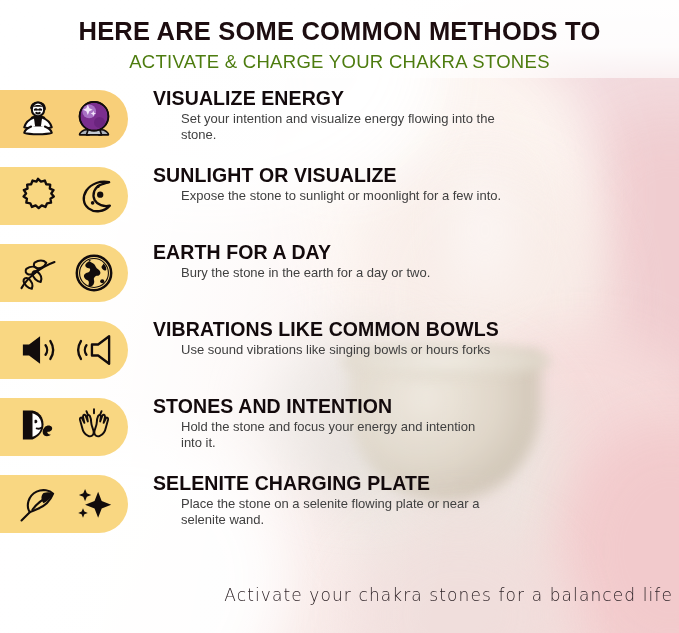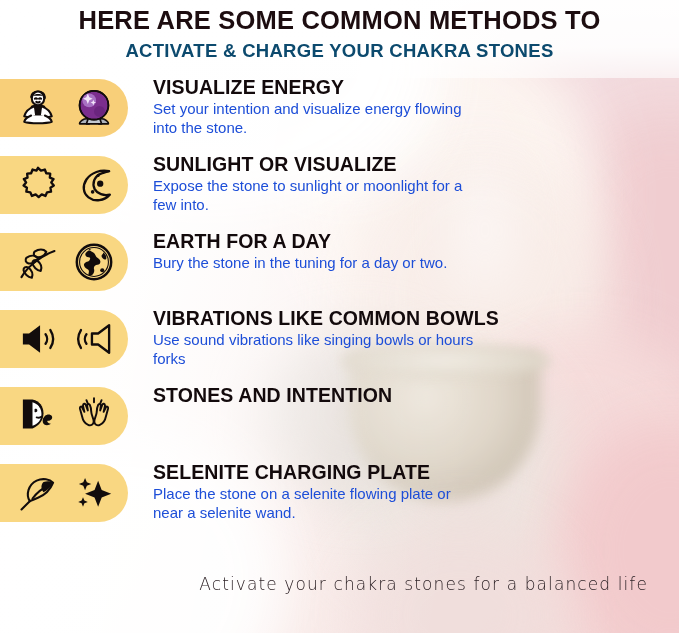--- a/index.html
+++ b/index.html
@@ -54,28 +54,28 @@
     background:linear-gradient(100deg,rgba(255,255,255,.97) 0%,rgba(255,255,255,.9) 20%,rgba(255,255,255,.55) 36%,rgba(255,255,255,.15) 52%,rgba(255,255,255,0) 70%);
   }
   .veil2{
     position:absolute;left:0;top:0;width:679px;height:78px;
     background:linear-gradient(180deg,rgba(255,255,255,.98) 0%,rgba(255,255,255,.92) 60%,rgba(255,255,255,.6) 100%);
   }
 
   
   .content{position:relative;z-index:5;width:679px;height:633px;}
 
-  .head{padding-top:5px;text-align:center;}
+  .head{padding-top:5px;text-align:center;margin-top:11px;}
   .head .h1{
     font-size:25.5px;font-weight:bold;letter-spacing:.2px;
     color:#1d0d10;line-height:1.18;white-space:nowrap;
   }
   .head .h2{
-    font-size:18.5px;font-weight:bold;letter-spacing:.3px;
-    color:#0c4a6e;line-height:1.25;margin-top:4px;white-space:nowrap;
+    font-size:18.5px;font-weight:normal;letter-spacing:.3px;
+    color:#4d7c0f;line-height:1.25;margin-top:4px;white-space:nowrap;
   }
 
   .rows{position:absolute;left:0;top:79px;width:679px;}
   .row{position:relative;height:77px;}
 
   .pill{
     position:absolute;left:0;top:0;
     width:128px;height:58px;
     background:#f9d782;
     border-radius:0 29px 29px 0;
@@ -86,32 +86,32 @@
   .pill.first{background:#f8cf79;}
   .icon{width:44px;height:44px;display:block;flex:0 0 auto;}
   .icon svg{display:block;width:100%;height:100%;}
 
   .txt{position:absolute;left:153px;top:-3px;width:530px;}
   .title{
     font-size:19.5px;font-weight:bold;color:#130a0c;
     letter-spacing:.1px;line-height:1.2;white-space:nowrap;
   }
   .desc{
-    font-size:15px;color:#1d4ed8;line-height:1.22;
-    margin-top:1px;max-width:330px;
+    font-size:13px;color:#404040;line-height:1.22;
+    margin-top:1px;max-width:330px;margin-left:28px;
   }
   .desc.w2{max-width:322px;}
   .desc.w3{max-width:360px;}
   .desc.w4{max-width:325px;}
   .desc.w5{max-width:318px;}
   .desc.w6{max-width:328px;}
 
   .footer{
     position:absolute;left:0;top:574px;width:679px;
-    text-align:right;padding-right:31px;box-sizing:border-box;
+    text-align:right;padding-right:6px;box-sizing:border-box;
   }
   .footer span{
     font-size:17px;color:#2f2428;letter-spacing:1.1px;
     font-family:"DejaVu Sans", sans-serif;font-weight:300;
   }
 </style>
 </head>
 <body>
 
 <div id="poster">
@@ -225,21 +225,21 @@
               <circle cx="32" cy="32" r="25" fill="none" stroke="#120c0c" stroke-width="3.6"></circle>
               <circle cx="32" cy="32" r="21" fill="none" stroke="#120c0c" stroke-width="1.6"></circle>
               <path d="M28 13c-3 2-6 3-8 6s1 6 4 6 3 3 1 5-5 1-7 4 1 7 4 8 3 4 2 7 2 4 5 2 4-6 3-9 2-6 5-6 5-3 4-6-3-3-5-5-2-4-4-6-5-2-8-6z" fill="#120c0c"></path>
               <path d="M46 18c2 2 4 5 4 8s-3 3-5 1-3-4-1-6 1-3 2-3z" fill="#120c0c"></path>
               <circle cx="44" cy="44" r="3" fill="#120c0c"></circle>
             </svg>
           </span>
         </div>
         <div class="txt">
           <div class="title">EARTH FOR A DAY</div>
-          <div class="desc w3">Bury the stone in the tuning for a day or two.</div>
+          <div class="desc w3">Bury the stone in the earth for a day or two.</div>
         </div>
       </div>
 
       <div class="row">
         <div class="pill">
           <span class="icon">
             <svg viewBox="0 0 64 64">
               <path d="M10 24h9l16-12v40L19 40h-9z" fill="#120c0c"></path>
               <g fill="none" stroke="#120c0c" stroke-width="3.4" stroke-linecap="round">
                 <path d="M43 25c3 4 3 10 0 14"></path>
@@ -280,20 +280,21 @@
               <g fill="none" stroke="#120c0c" stroke-width="2.8" stroke-linecap="round" stroke-linejoin="round">
                 <path d="M28 26c0-4-1-8-2-10s-4-2-4 1l1 7-3-8c-1-3-4-2-4 1l2 9-3-6c-1-3-4-2-3.5 1l3 11c1 5 4 11 9 13 4 2 8-1 8-5 0-5-3-8-3.5-14z"></path>
                 <path d="M36 26c0-4 1-8 2-10s4-2 4 1l-1 7 3-8c1-3 4-2 4 1l-2 9 3-6c1-3 4-2 3.5 1l-3 11c-1 5-4 11-9 13-4 2-8-1-8-5 0-5 3-8 3.5-14z"></path>
                 <path d="M32 12V6M23 14l-2-5M41 14l2-5"></path>
               </g>
             </svg>
           </span>
         </div>
         <div class="txt">
           <div class="title">STONES AND INTENTION</div>
+          <div class="desc w5">Hold the stone and focus your energy and intention into it.</div>
         </div>
       </div>
 
       <div class="row">
         <div class="pill">
           <span class="icon">
             <svg viewBox="0 0 64 64">
               <g fill="none" stroke="#120c0c" stroke-width="3" stroke-linecap="round" stroke-linejoin="round">
                 <path d="M8 56l12-12"></path>
                 <path d="M20 44C14 34 18 20 30 14c9-4 19-2 24 3-4 10-12 18-22 22-5 2-9 4-12 5z"></path>

